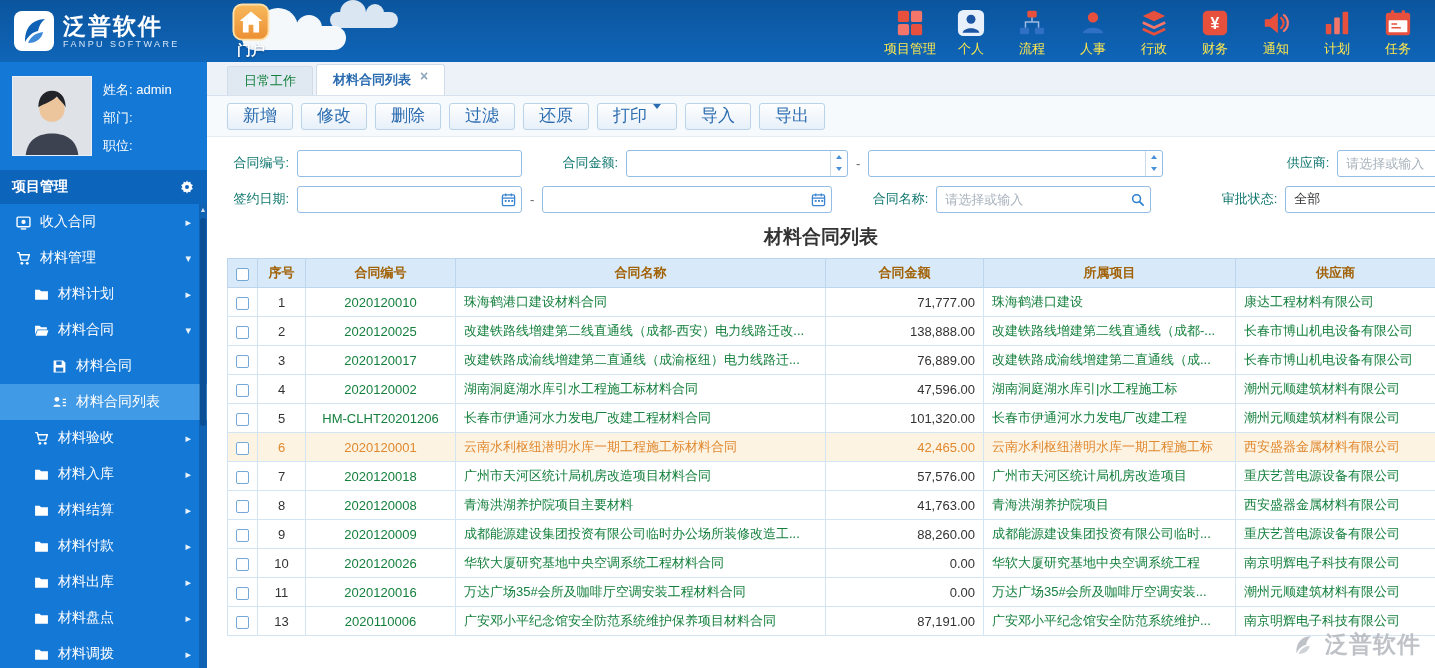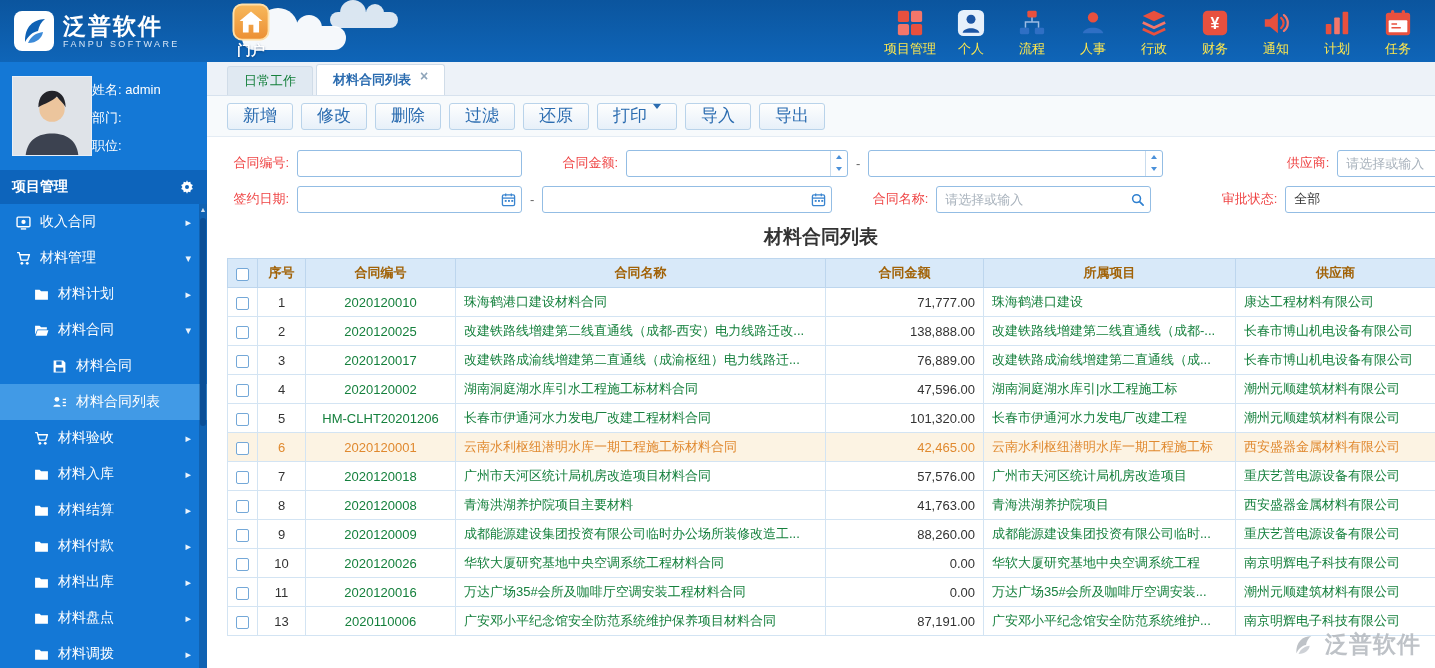--- a/index.html
+++ b/index.html
@@ -24,21 +24,21 @@
 .portal svg{width:38px;height:38px;display:block}
 .portal-label{font-size:14px;font-weight:bold;text-shadow:0 1px 2px rgba(0,40,90,.5)}
 .topnav{display:flex;margin-left:auto;padding-right:8px;gap:3px;position:relative;z-index:2}
 .nav-item{width:58px;display:flex;flex-direction:column;align-items:center;gap:3px;padding-top:5px;cursor:pointer}
 .nav-ico svg{width:28px;height:28px;display:block}
 .nav-label{font-size:13px;color:#ffe84d;white-space:nowrap}
 
 
 .layout{display:flex;height:606px}
 .sidebar{position:relative;width:207px;flex-shrink:0;background:#1478d6;color:#fff;overflow:hidden}
-.profile{display:flex;padding:14px 8px 12px 12px;height:108px}
+.profile{display:flex;padding:14px 8px 12px 12px;gap:11px;height:108px}
 .avatar{width:80px;height:80px;border:1px solid #e9eff6;flex-shrink:0}
 .avatar svg{width:100%;height:100%;display:block}
 .profile-lines{display:flex;flex-direction:column;gap:10px;padding-top:5px;font-size:13px}
 .side-header{height:34px;background:#0d64bb;display:flex;align-items:center;padding:0 12px;font-size:14px;font-weight:bold}
 .gear{margin-left:auto;cursor:pointer}
 .gear svg{width:16px;height:16px;display:block}
 .menu-item{height:36px;display:flex;align-items:center;font-size:14px;cursor:pointer;padding-right:16px}
 .menu-item.lv1{padding-left:16px}
 .menu-item.lv2{padding-left:34px}
 .menu-item.lv3{padding-left:52px}
@@ -54,21 +54,21 @@
 .main{position:relative;flex:1;display:flex;flex-direction:column;overflow:hidden;background:#fff}
 .tabbar{height:34px;background:#edf2f8;border-bottom:1px solid #d7e2ee;display:flex;align-items:flex-end;padding-left:20px;gap:3px;flex-shrink:0}
 .tab{height:29px;display:flex;align-items:center;padding:0 16px;font-size:13px;color:#15803d;cursor:pointer;background:#e0e9f2;border:1px solid #d0dce8;border-bottom:none;border-radius:3px 3px 0 0}
 .tab.active{background:#fff;color:#2b6cb0;font-weight:bold;height:31px}
 .tab-close{margin-left:9px;color:#8fa5ba;font-size:14px;line-height:1;transform:translateY(-4px);cursor:pointer}
 .toolbar{height:41px;display:flex;align-items:center;gap:8px;padding-left:20px;background:#f7fafc;border-bottom:1px solid #e4ecf4;flex-shrink:0}
 .tb-btn{height:27px;padding:0 15px;font-size:17px;color:#2b6cb0;background:linear-gradient(180deg,#fefefe,#e7f0f9);border:1px solid #b9d3ea;border-radius:3px;cursor:pointer;display:flex;align-items:flex-start;gap:6px;font-family:inherit}
 .caret{width:0;height:0;border-left:4px solid transparent;border-right:4px solid transparent;border-top:5px solid #2b6cb0}
 .filters{padding:8px 0 4px 20px;flex-shrink:0}
 .frow{display:flex;align-items:center;height:36px;white-space:nowrap}
-.flabel{font-size:13px;color:#ef4444;text-align:right;flex-shrink:0;padding-right:8px}
+.flabel{font-size:13px;color:#0f766e;text-align:right;flex-shrink:0;padding-right:8px}
 .txt{height:27px;border:1px solid #93bde4;border-radius:3px;padding:0 8px;font-size:13px;color:#333;font-family:inherit;outline:none;flex-shrink:0;background:#fff}
 .txt::placeholder{color:#a8b2bc}
 .iwrap{position:relative;flex-shrink:0}
 .iwrap .txt{width:100%;padding-right:26px}
 .iwrap .ico{position:absolute;right:6px;top:6px;cursor:pointer}
 .iwrap .ico svg{width:15px;height:15px;display:block}
 .spin{position:absolute;right:1px;top:1px;bottom:1px;width:17px;border-left:1px solid #c9dcee;display:flex;flex-direction:column;cursor:pointer}
 .spin span{flex:1;display:flex;align-items:center;justify-content:center}
 .tri-u{width:0;height:0;border-left:3.5px solid transparent;border-right:3.5px solid transparent;border-bottom:4.5px solid #4a90d9}
 .tri-d{width:0;height:0;border-left:3.5px solid transparent;border-right:3.5px solid transparent;border-top:4.5px solid #4a90d9}

